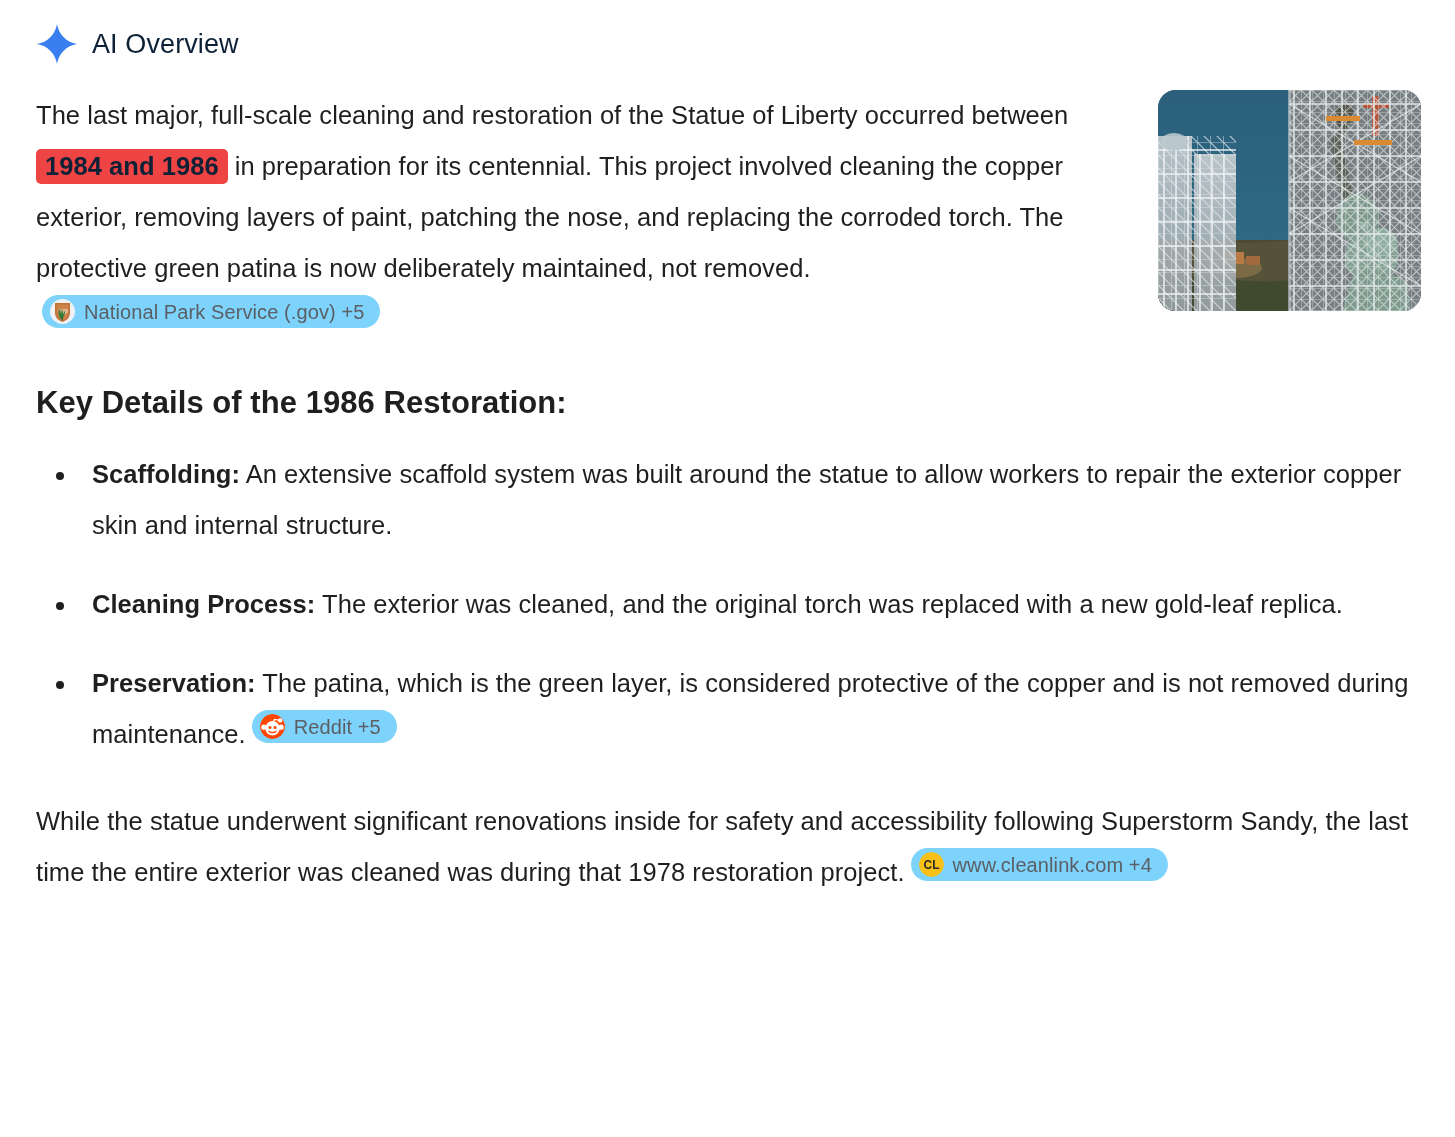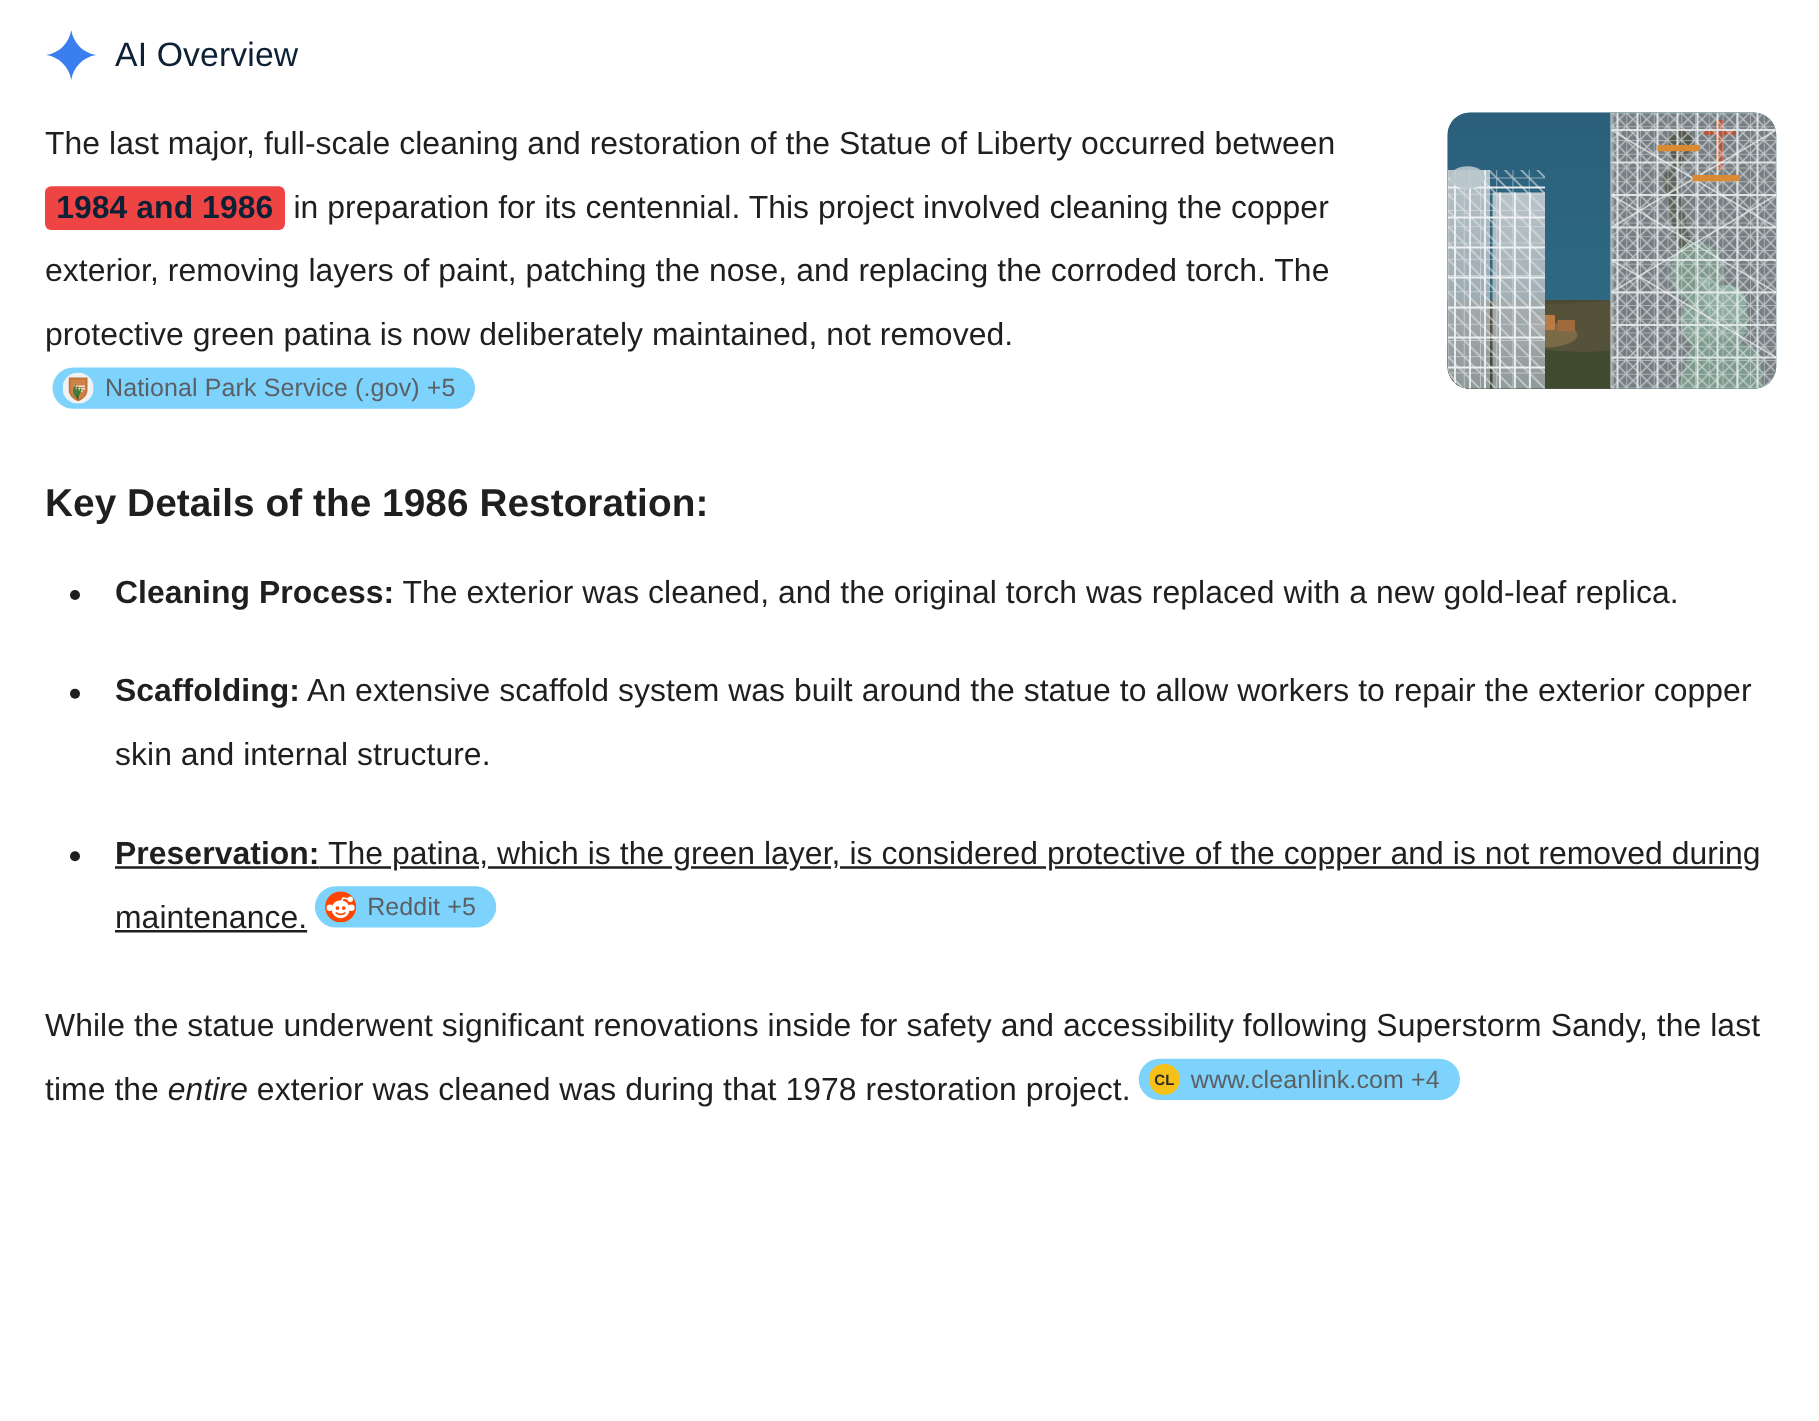--- a/index.html
+++ b/index.html
@@ -100,38 +100,38 @@
   }
   ul.bullets > li {
     position: relative;
     padding-left: 56px;
     margin-bottom: 28px;
     font-size: 25.5px;
     line-height: 51px;
     color: #1f1f1f;
     letter-spacing: 0.05px;
   }
-  ul.bullets > li:last-child { margin-bottom: 0; text-decoration: underline; }
+  ul.bullets > li:last-child { margin-bottom: 0; }
   ul.bullets > li::before {
     content: "";
     position: absolute;
     left: 20px;
     top: 23px;
     width: 8px;
     height: 8px;
     border-radius: 50%;
     background: #1f1f1f;
   }
   .b-label { font-weight: 700; }
 
   .para-tail {
     margin-top: 36px;
     width: 1390px;
   }
-  .ital { font-style: italic; }
+  .ital { }
 
   
   .chip {
     display: inline-flex;
     align-items: center;
     gap: 9px;
     background: #7dd3fc;
     border-radius: 18px;
     padding: 4px 16px 4px 8px;
     font-size: 20px;
@@ -255,22 +255,22 @@
               <path d="M11.5 20.6 C9.6 19.2 8.4 17.2 8.4 14.6 C8.4 12.2 9.6 10.4 11 9.4 C10.2 11.6 10.4 13.4 11.2 14.6 C11 12.8 11.6 11.4 12.6 10.4 C12.4 12.6 13 14 13.8 15 C13.8 13.6 14.2 12.6 15 11.8 C15.2 14.2 14.6 16.6 13.4 18.2 Z" fill="#3f7d3a"></path>
               <path d="M12.2 18 L12.2 21.6" stroke="#2f5f2c" stroke-width="1.2"></path>
             </svg>
           </span>
           <span class="chip-label">National Park Service (.gov) +5</span>
         </span></p>
 
     <h2 class="section-title">Key Details of the 1986 Restoration:</h2>
 
     <ul class="bullets">
+      <li><span class="b-label">Scaffolding:</span><span> An extensive scaffold system was built around the statue to allow workers to repair the exterior copper skin and internal structure.</span></li>
       <li><span class="b-label">Cleaning Process:</span><span> The exterior was cleaned, and the original torch was replaced with a new gold-leaf replica.</span></li>
-      <li><span class="b-label">Scaffolding:</span><span> An extensive scaffold system was built around the statue to allow workers to repair the exterior copper skin and internal structure.</span></li>
       <li><span class="b-label">Preservation:</span><span> The patina, which is the green layer, is considered protective of the copper and is not removed during maintenance.</span><span class="chip">
             <span class="chip-ico">
               <svg viewBox="0 0 25 25" xmlns="http://www.w3.org/2000/svg">
                 <circle cx="12.5" cy="12.5" r="12.5" fill="#ff4500"></circle>
                 <circle cx="12.5" cy="14.3" r="7.2" fill="#ffffff"></circle>
                 <circle cx="20.2" cy="6.4" r="2.2" fill="#ffffff"></circle>
                 <path d="M13 8.6 L14.5 5.4 L18.6 6.2" stroke="#ffffff" stroke-width="1.3" fill="none" stroke-linecap="round"></path>
                 <circle cx="3.9" cy="13.2" r="2.6" fill="#ffffff"></circle>
                 <circle cx="21.1" cy="13.2" r="2.6" fill="#ffffff"></circle>
                 <circle cx="10" cy="13.4" r="1.5" fill="#ff4500"></circle>

